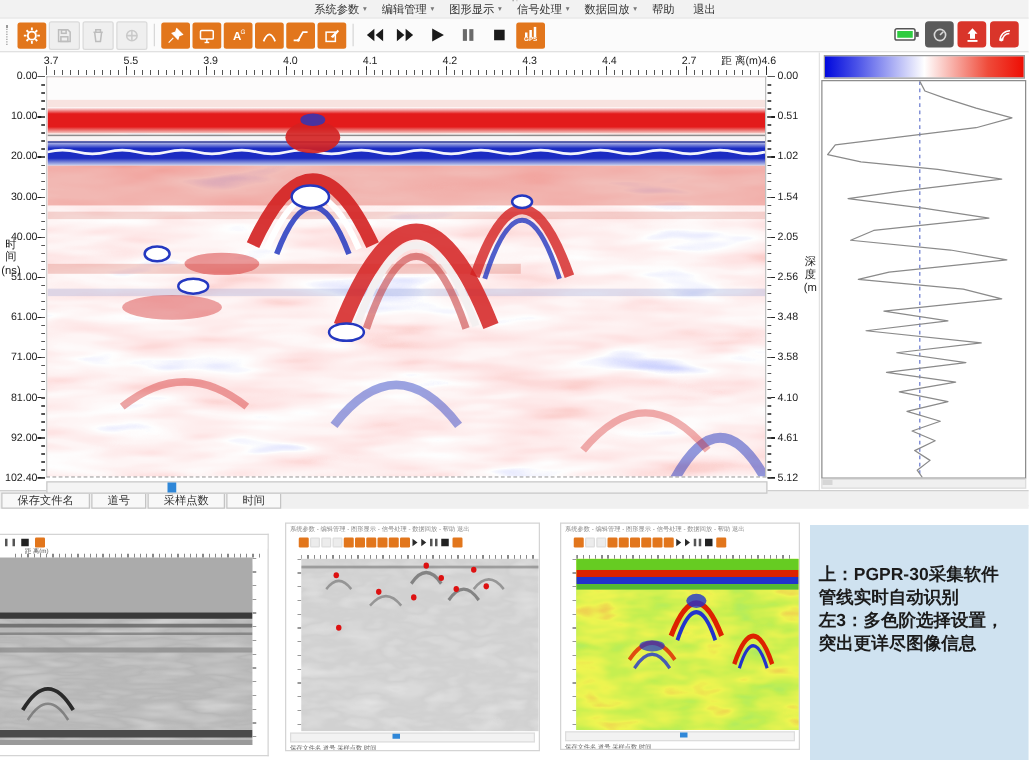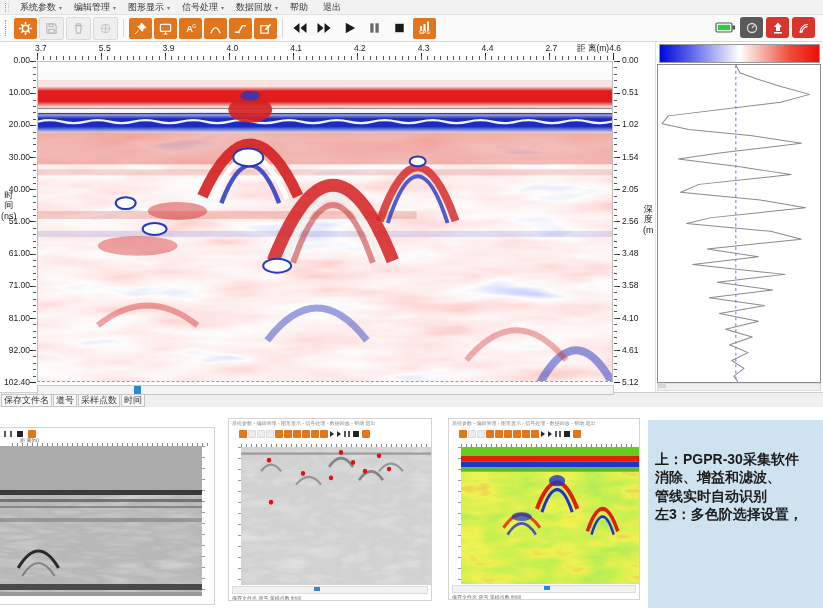--- a/index.html
+++ b/index.html
@@ -1,20 +1,20 @@
 <!DOCTYPE html>
 <html><head>
 <meta charset="utf-8">
 <style>
   html,body{margin:0;padding:0;}
   body{width:823px;height:608px;position:relative;background:#fff;overflow:hidden;
        font-family:"Liberation Sans","DejaVu Sans",sans-serif;color:#222;}
   .window{position:absolute;left:0;top:0;width:823px;height:404px;background:#fff;border-bottom:1px solid #e4e4e4;}
   
-  .menubar{height:14px;background:#f2f2f2;border-bottom:1px solid #e3e3e3;display:flex;align-items:center;font-size:9px;color:#333;padding-left:4px;}
+  .menubar{height:14px;background:#f2f2f2;border-bottom:1px solid #e3e3e3;display:flex;align-items:center;font-size:9px;color:#333;padding-left:4px;flex-direction:column;}
   .grip{width:2px;height:9px;border-left:1px dotted #9a9a9a;border-right:1px dotted #c9c9c9;margin:0 5px 0 1px;}
   .menu-item{padding:0 6px;display:flex;align-items:center;gap:3px;cursor:default;white-space:nowrap;}
   .menu-item .caret{font-size:6px;color:#777;}
   
   .toolbar{height:26px;background:#fbfbfb;border-bottom:1px solid #d9d9d9;display:flex;align-items:center;padding-left:4px;gap:2px;position:relative;}
   .tgrip{width:2px;height:16px;border-left:1px dotted #9a9a9a;margin:0 4px 0 1px;}
   .tbtn{width:23px;height:21px;border-radius:2px;display:flex;align-items:center;justify-content:center;flex:none;}
   .tbtn.orange{background:#e2761c;}
   .tbtn.disabled{background:#efefef;border:1px solid #dadada;}
   .tbtn.flat{background:transparent;}
@@ -48,21 +48,21 @@
   .hhandle{position:absolute;left:96px;top:0px;width:7px;height:8px;background:#2f87d8;}
   
   .colorbar{position:absolute;left:3px;top:2px;right:3px;height:17px;border:1px solid #9a9a9a;
     background:linear-gradient(to right,#0008dd 0%,#4a52e8 16%,#ffffff 50%,#ef4b3a 82%,#ee0e04 100%);}
   .trace{position:absolute;left:1px;top:22px;right:2px;bottom:9px;border:1px solid #8d8d8d;background:#fff;}
   .trace svg{display:block;width:100%;height:100%;}
   .trace-scroll{position:absolute;left:1px;bottom:1px;right:2px;height:6px;background:#f0f0f0;border:1px solid #ddd;}
   .trace-scroll .box{position:absolute;left:0;top:0;width:8px;height:4px;background:#d6d6d6;}
   
   .statusbar{height:14px;background:#f0f0f0;border-top:1px solid #cfcfcf;display:flex;align-items:center;padding-left:1px;font-size:9px;color:#333;}
-  .seg{border:1px solid #c4c4c4;background:#f8f8f8;height:11px;display:flex;align-items:center;padding:0 2px;margin-right:1px;white-space:nowrap;}
+  .seg{border:1px solid #c4c4c4;background:#f8f8f8;height:11px;display:flex;align-items:center;padding:0 12px;margin-right:1px;white-space:nowrap;}
   
   .thumb{position:absolute;background:#fff;border:1px solid #d4d4d4;box-sizing:border-box;overflow:hidden;}
   #thumb1{left:0;top:427px;width:215px;height:178px;border-left:none;}
   #thumb2{left:228px;top:418px;width:204px;height:183px;}
   #thumb3{left:448px;top:418px;width:192px;height:182px;}
   .t-header{height:11px;display:flex;align-items:center;gap:3px;padding-left:3px;background:#fff;}
   .t-menu{height:8px;font-size:5px;color:#8a8a8a;white-space:nowrap;overflow:hidden;padding:1px 0 0 3px;}
   .t-toolbar{height:12px;display:flex;align-items:center;gap:1px;padding-left:10px;}
   .msq{width:8px;height:8px;border-radius:1px;flex:none;}
   .msq.o{background:#e2761c;}
@@ -574,16 +574,16 @@
   </div>
   <div class="t-scroll">
       <span class="t-handle" style="left:50%;"></span>
     </div>
   <div class="t-status">保存文件名  道号  采样点数  时间</div>
 </div>
 
 <div class="caption">
 
 <div class="line">上：PGPR-30采集软件</div>
-    <div class="line">消除、增益和滤波、</div>
     <div class="line">管线实时自动识别</div>
     <div class="line">左3：多色阶选择设置，</div>
+    <div class="line">突出更详尽图像信息</div>
   </div>
 
 </body></html>

